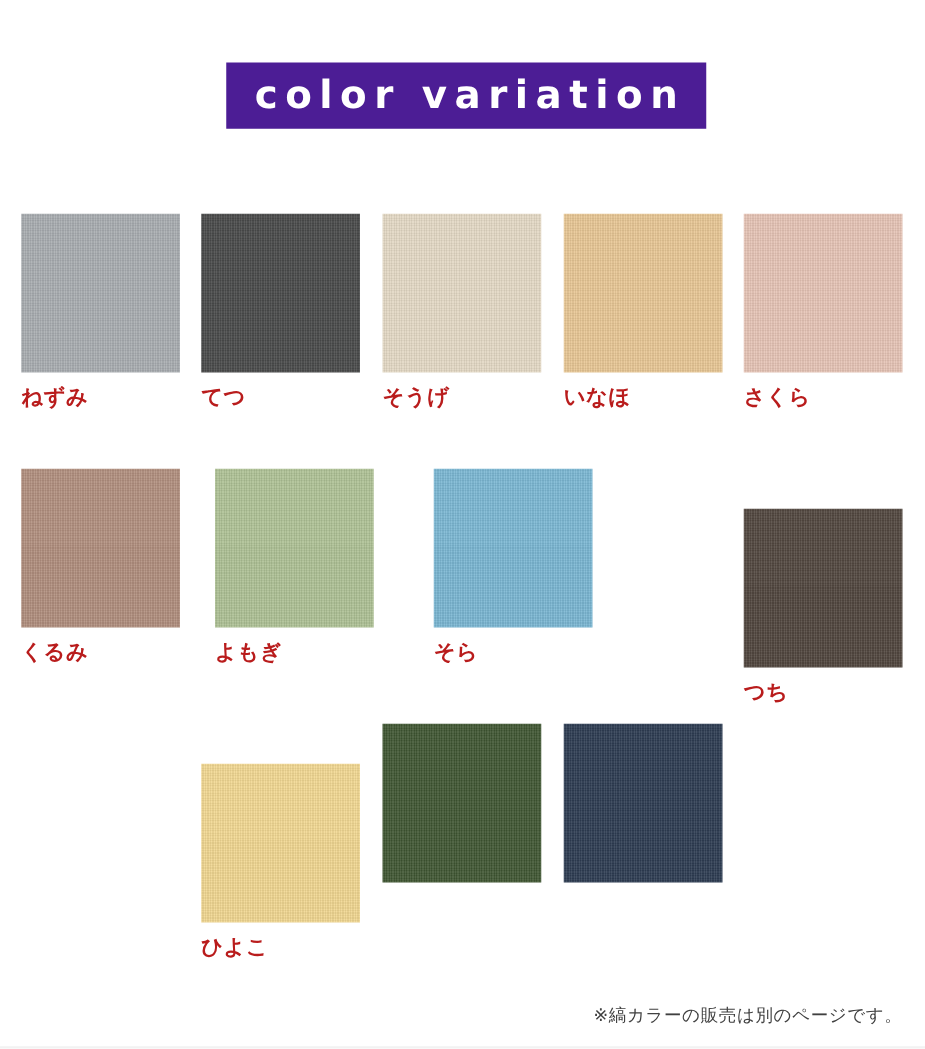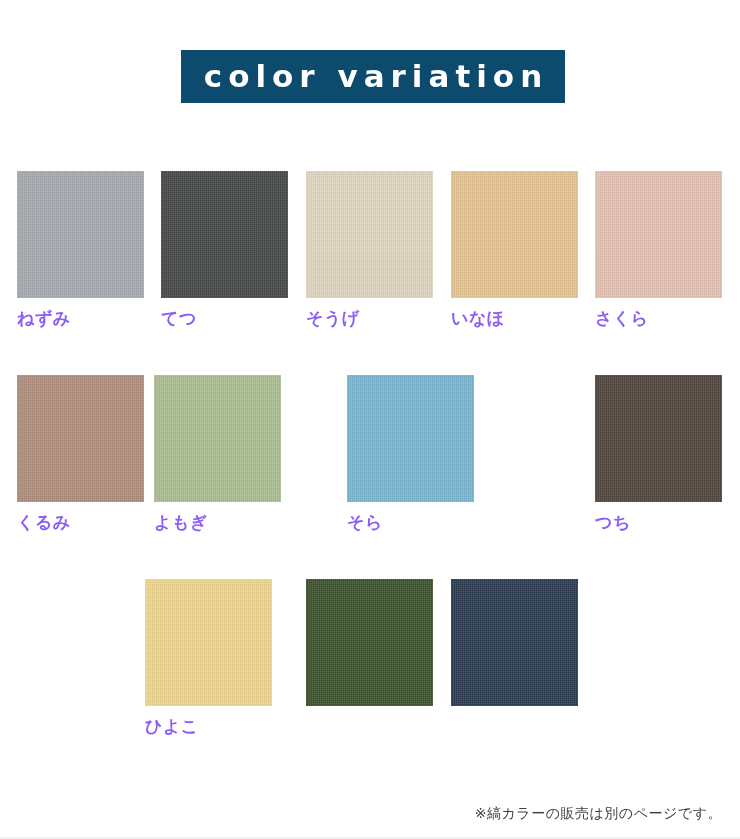--- a/index.html
+++ b/index.html
@@ -17,21 +17,21 @@
     -webkit-font-smoothing: antialiased;
   }
 
   
   #title-banner {
     position: absolute;
     left: 181px;
     top: 50px;
     width: 384px;
     height: 53px;
-    background: #0c4a6e;
+    background: #4c1d95;
     display: flex;
     align-items: center;
     justify-content: center;
     box-sizing: border-box;
   }
   #title-banner .title-text {
     color: #ffffff;
     font-size: 31px;
     font-weight: 700;
     letter-spacing: 6px;
@@ -85,21 +85,21 @@
         rgba(0,0,0,0.045) 1px,
         rgba(0,0,0,0.045) 2px
       );
     mix-blend-mode: normal;
     opacity: 0.85;
   }
   .swatch-label {
     margin-top: 8px;
     font-size: 17px;
     font-weight: 700;
-    color: #8b5cf6;
+    color: #b91c1c;
     line-height: 24px;
     letter-spacing: 0.5px;
     white-space: nowrap;
     font-family: "DejaVu Sans", "Liberation Sans", sans-serif;
   }
 
   
   #footnote {
     position: absolute;
     right: 18px;
@@ -150,35 +150,35 @@
       <div class="swatch-cell" style="left: 434px;">
         <div class="swatch-chip" style="background: rgb(232, 199, 149);"></div>
         <div class="swatch-label">いなほ</div>
       </div>
     </div>
     <div class="swatch-row">
       <div class="swatch-cell" style="left: 0px;">
         <div class="swatch-chip" style="background: rgb(178, 144, 127);"></div>
         <div class="swatch-label">くるみ</div>
       </div>
-      <div class="swatch-cell" style="left: 137px;">
+      <div class="swatch-cell" style="left: 155px;">
         <div class="swatch-chip" style="background: rgb(173, 192, 148);"></div>
         <div class="swatch-label">よもぎ</div>
       </div>
       <div class="swatch-cell" style="left: 289px; padding-left: 41px;">
         <div class="swatch-chip" style="background: rgb(124, 184, 212);"></div>
         <div class="swatch-label">そら</div>
       </div>
-      <div class="swatch-cell" style="left: 578px;">
+      <div class="swatch-cell" style="left: 578px; margin-top: 32px;">
         <div class="swatch-chip" style="background: rgb(83, 72, 64);"></div>
         <div class="swatch-label">つち</div>
       </div>
     </div>
     <div class="swatch-row">
-      <div class="swatch-cell" style="left: 128px;">
+      <div class="swatch-cell" style="left: 144px; margin-top: 32px;">
         <div class="swatch-chip" style="background: rgb(242, 216, 147);"></div>
         <div class="swatch-label">ひよこ</div>
       </div>
       <div class="swatch-cell" style="left: 289px;">
         <div class="swatch-chip" style="background: rgb(62, 85, 49);"></div>
       </div>
       <div class="swatch-cell" style="left: 434px;">
         <div class="swatch-chip" style="background: rgb(46, 61, 83);"></div>
       </div>
     </div>

